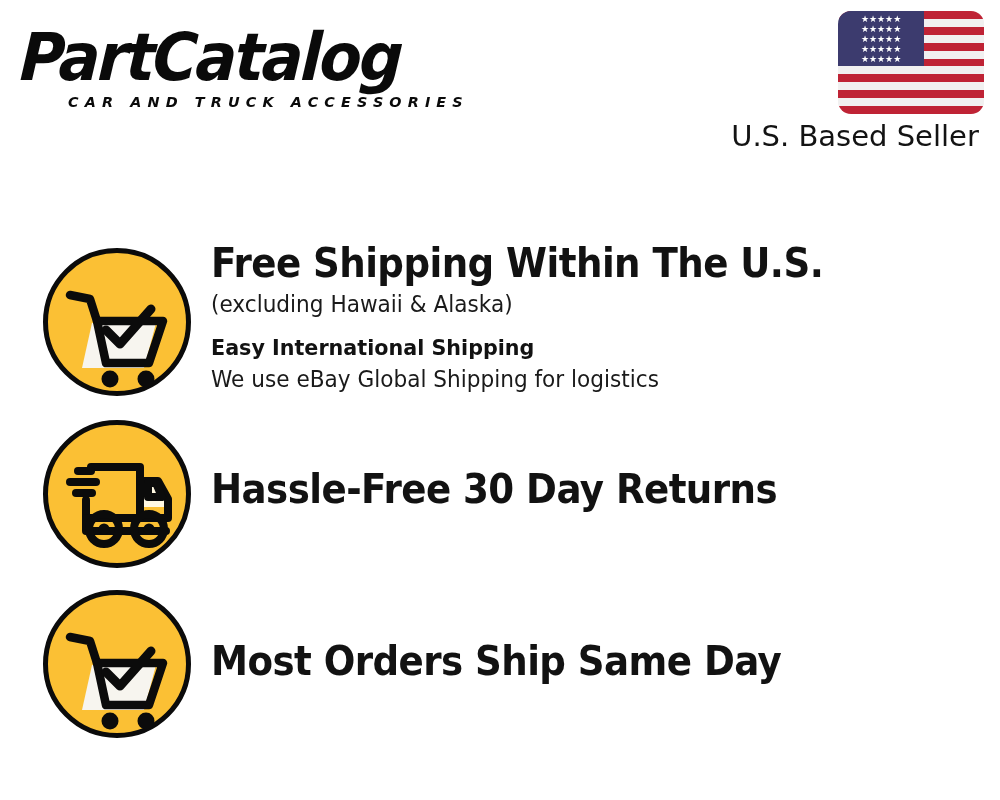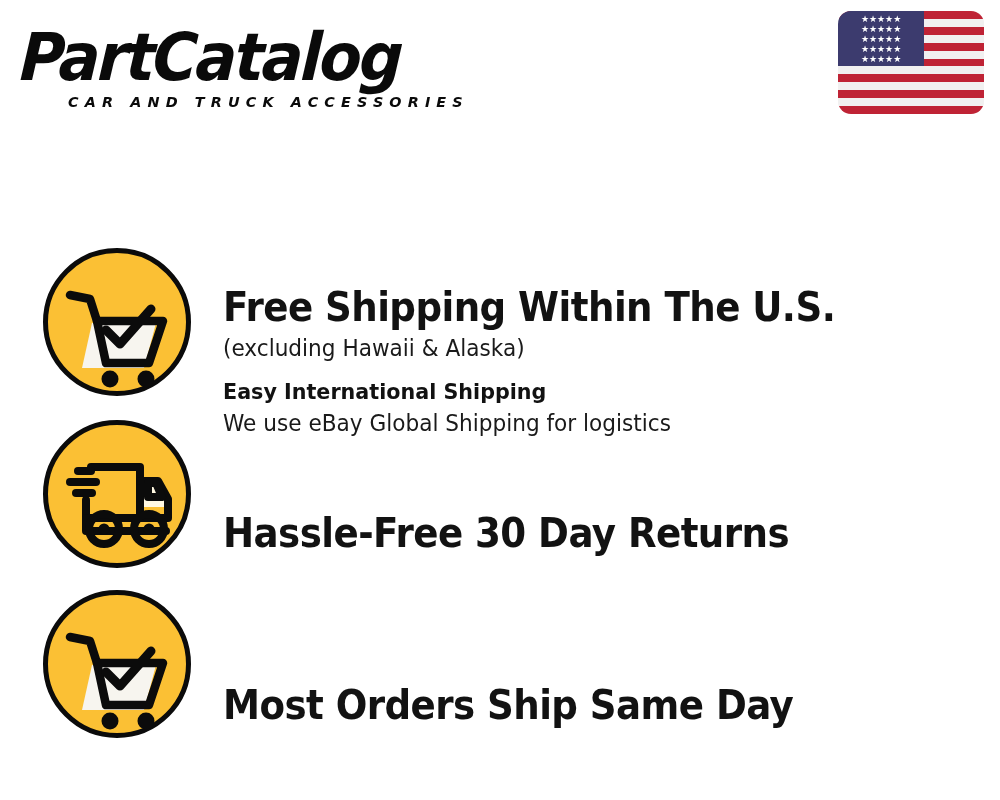--- a/index.html
+++ b/index.html
@@ -86,21 +86,21 @@
 
   .badge {
     position:absolute; left:0; top:0;
     width:148px; height:148px;
     border-radius:50%;
     background:#fbc034;
     border:5px solid #0b0b0b;
   }
   .badge svg { position:absolute; left:0; top:0; width:138px; height:138px; }
 
-  .feature-text { position:absolute; left:180px; top:0; width:730px;margin-top:44px; }
+  .feature-text { position:absolute; left:168px; top:0; width:730px; }
 
   .headline {
     font-family:"DejaVu Sans", sans-serif;
     font-weight:700;
     font-size:40px;
     line-height:46px;
     letter-spacing:-0.6px;
     color:#121212;
     transform:scaleX(0.93);
     transform-origin:left center;
@@ -161,20 +161,21 @@
         <i class="r"></i>
       </div>
       <div class="canton">
         <div class="starrow" style="top:7%">★★★★★</div>
         <div class="starrow" style="top:25%">★★★★★</div>
         <div class="starrow" style="top:43%">★★★★★</div>
         <div class="starrow" style="top:61%">★★★★★</div>
         <div class="starrow" style="top:79%">★★★★★</div>
       </div>
     </div>
+    <div class="seller-label">U.S. Based Seller</div>
   </div>
 
   <div class="features">
 
     <div class="feature feature-1 f1">
       <div class="badge">
         <svg viewBox="0 0 138 138" xmlns="http://www.w3.org/2000/svg">
           <path d="M34 115 L96 115 L108 70 L44 70 Z" fill="#f7f5ef"></path>
           <g fill="none" stroke="#0b0b0b" stroke-width="8.5" stroke-linecap="round" stroke-linejoin="round">
             <path d="M22 42 L42 46 L49 68"></path>

